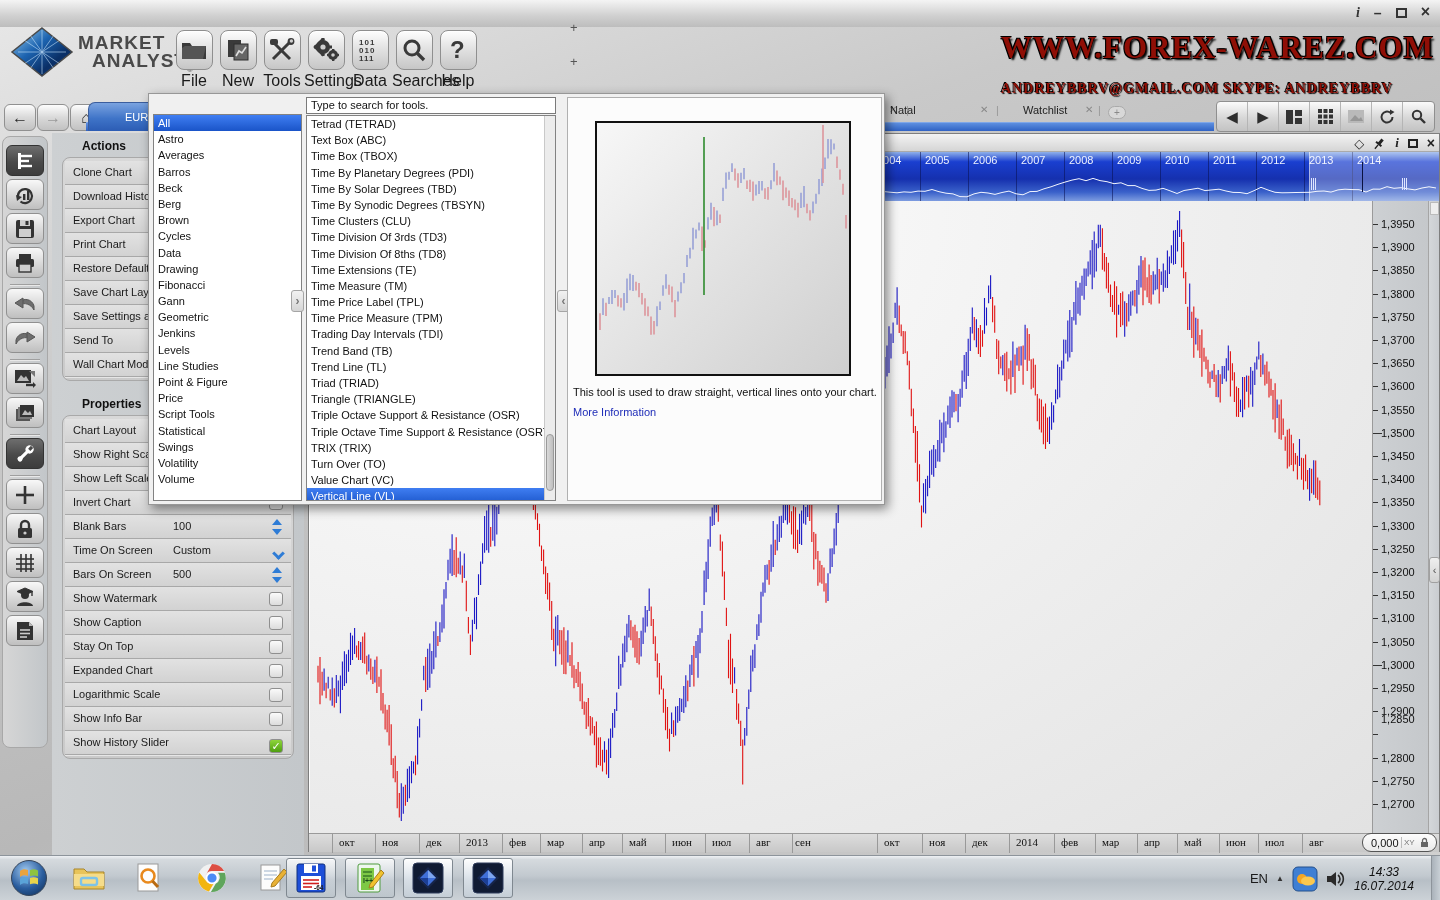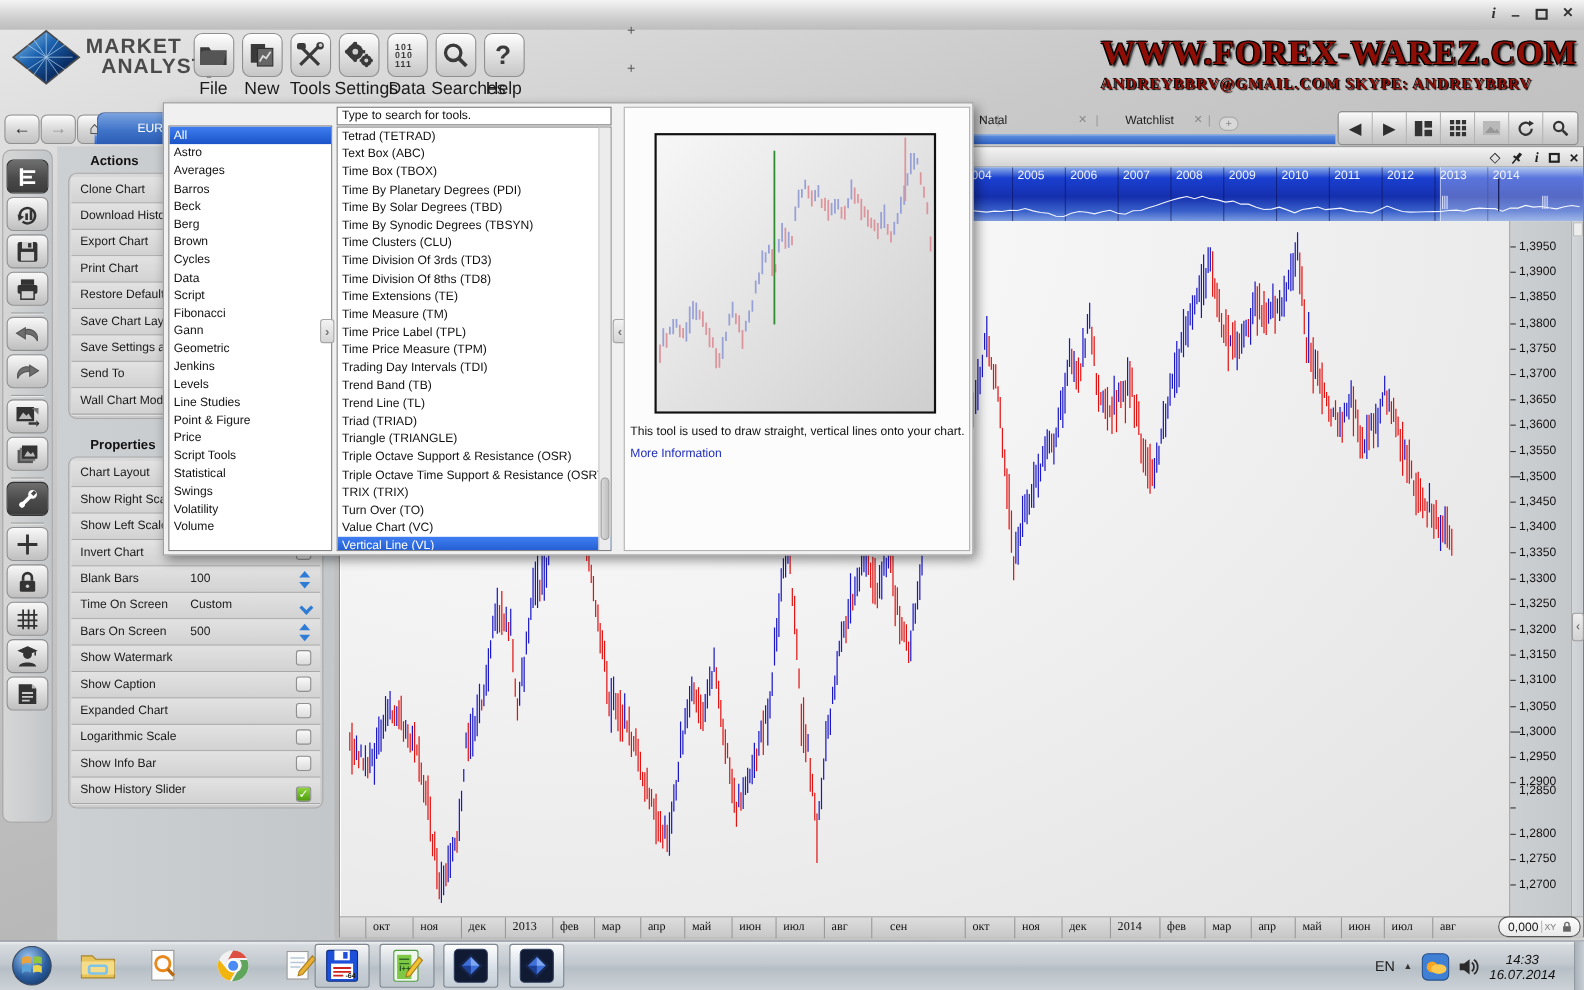--- a/index.html
+++ b/index.html
@@ -11,21 +11,21 @@
   #titlebar { left:0; top:0; width:1440px; height:27px; background:linear-gradient(#f4f4f4,#cfcfcf 60%,#bdbdbd); }
   .winctl { top:6px; display:flex; gap:14px; right:10px; color:#333; font-size:14px; }
   .winctl span { cursor:default; line-height:14px; }
   .wc-box { display:inline-block; width:11px; height:10px; border:2px solid #333; margin-top:2px; }
 
   
   #watermark { top:30px; right:6px; z-index:45; pointer-events:none; }
   #wm1 { font-family:"Liberation Serif","DejaVu Serif",serif; font-weight:bold; font-size:31px; letter-spacing:1px;
          color:#8f0f06; text-shadow:-1px -1px 0 #000, 1px -1px 0 #000, -1px 1px 0 #000, 2px 2px 2px #000; }
   #wm2 { font-family:"Liberation Serif","DejaVu Serif",serif; font-weight:bold; font-size:14px; letter-spacing:1px;
-         color:#8f0f06; text-shadow:-1px -1px 0 #000, 1px 1px 1px #000; margin-top:4px; }
+         color:#8f0f06; text-shadow:-1px -1px 0 #000, 1px 1px 1px #000; margin-top:15px; }
 
   
   #logo { left:10px; top:22px; width:190px; height:62px; }
   #logo svg { position:absolute; left:0; top:4px; }
   .logotext { position:absolute; left:68px; top:10px; color:#4a4a4a; font-weight:bold; letter-spacing:1px; }
   .logotext .l1 { font-size:19px; }
   .logotext .l2 { font-size:19px; margin-left:14px; margin-top:-4px; }
   .logotext sub { font-size:8px; }
   #mainbtns { left:172px; top:30px; display:flex; }
   .tbtn { width:44px; text-align:center; margin-right:0px; }
@@ -473,20 +473,21 @@
     <div class="panelbox" id="propsbox">
         <div class="prow"><span>Chart Layout</span><span class="ctl"></span></div>
         <div class="prow"><span>Show Right Scale</span><span class="ctl"><span class="cb on">✓</span></span></div>
         <div class="prow"><span>Show Left Scale</span><span class="ctl"><span class="cb"></span></span></div>
         <div class="prow"><span>Invert Chart</span><span class="ctl"><span class="cb"></span></span></div>
         <div class="prow"><span>Blank Bars</span><span class="val">100</span><span class="ctl"><span class="spin"><i class="up"></i><i class="dn"></i></span></span></div>
         <div class="prow"><span>Time On Screen</span><span class="val">Custom</span><span class="ctl"><span class="ddchev"></span></span></div>
         <div class="prow"><span>Bars On Screen</span><span class="val">500</span><span class="ctl"><span class="spin"><i class="up"></i><i class="dn"></i></span></span></div>
         <div class="prow"><span>Show Watermark</span><span class="ctl"><span class="cb"></span></span></div>
         <div class="prow"><span>Show Caption</span><span class="ctl"><span class="cb"></span></span></div>
+        <div class="prow"><span>Stay On Top</span><span class="ctl"><span class="cb"></span></span></div>
         <div class="prow"><span>Expanded Chart</span><span class="ctl"><span class="cb"></span></span></div>
         <div class="prow"><span>Logarithmic Scale</span><span class="ctl"><span class="cb"></span></span></div>
         <div class="prow"><span>Show Info Bar</span><span class="ctl"><span class="cb"></span></span></div>
         <div class="prow"><span>Show History Slider</span><span class="ctl"><span class="cb on">✓</span></span></div>
       </div>
   </div>
 
   <div id="chartwin" class="abs">
     <div id="cw-title">
       <div id="cw-icons">
@@ -637,21 +638,21 @@
         <div class="mlabel" style="left: 280px;">апр</div>
         <div class="msep" style="left: 313px;"></div>
         <div class="mlabel" style="left: 320px;">май</div>
         <div class="msep" style="left: 356px;"></div>
         <div class="mlabel" style="left: 363px;">июн</div>
         <div class="msep" style="left: 396px;"></div>
         <div class="mlabel" style="left: 403px;">июл</div>
         <div class="msep" style="left: 440px;"></div>
         <div class="mlabel" style="left: 447px;">авг</div>
         <div class="msep" style="left: 483px;"></div>
-        <div class="mlabel" style="left: 500px;">сен</div>
+        <div class="mlabel" style="left: 486px;">сен</div>
         <div class="msep" style="left: 568px;"></div>
         <div class="mlabel" style="left: 575px;">окт</div>
         <div class="msep" style="left: 613px;"></div>
         <div class="mlabel" style="left: 620px;">ноя</div>
         <div class="msep" style="left: 656px;"></div>
         <div class="mlabel" style="left: 663px;">дек</div>
         <div class="msep" style="left: 700px;"></div>
         <div class="mlabel" style="left: 707px;">2014</div>
         <div class="msep" style="left: 745px;"></div>
         <div class="mlabel" style="left: 752px;">фев</div>
@@ -682,21 +683,21 @@
     <div id="catlist">
         <div class="litem sel">All</div>
         <div class="litem">Astro</div>
         <div class="litem">Averages</div>
         <div class="litem">Barros</div>
         <div class="litem">Beck</div>
         <div class="litem">Berg</div>
         <div class="litem">Brown</div>
         <div class="litem">Cycles</div>
         <div class="litem">Data</div>
-        <div class="litem">Script</div>
+        <div class="litem">Drawing</div>
         <div class="litem">Fibonacci</div>
         <div class="litem">Gann</div>
         <div class="litem">Geometric</div>
         <div class="litem">Jenkins</div>
         <div class="litem">Levels</div>
         <div class="litem">Line Studies</div>
         <div class="litem">Point &amp; Figure</div>
         <div class="litem">Price</div>
         <div class="litem">Script Tools</div>
         <div class="litem">Statistical</div>

